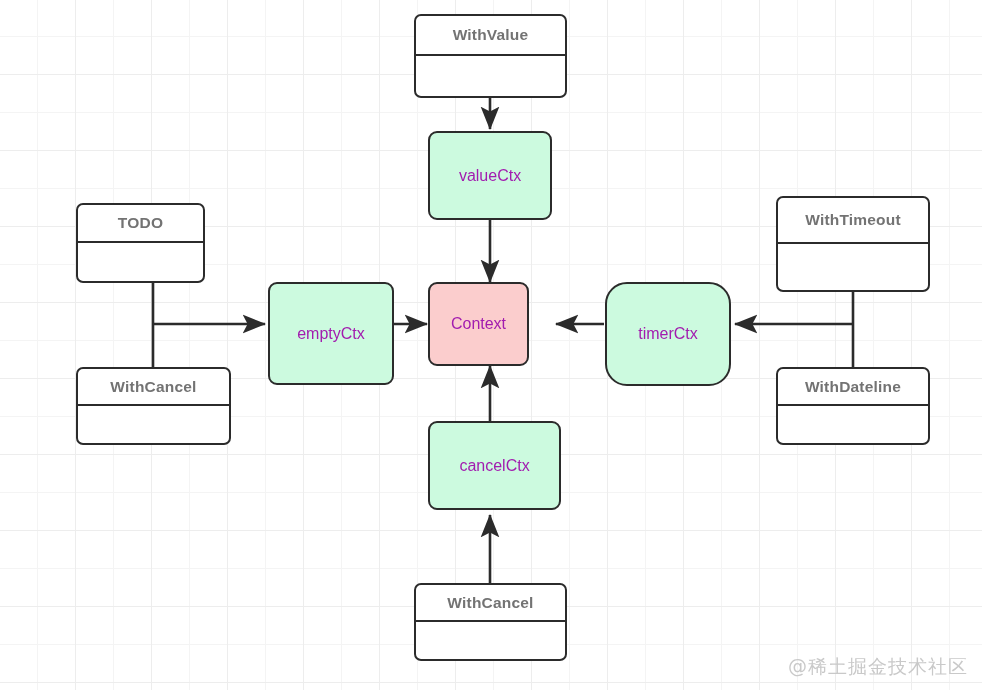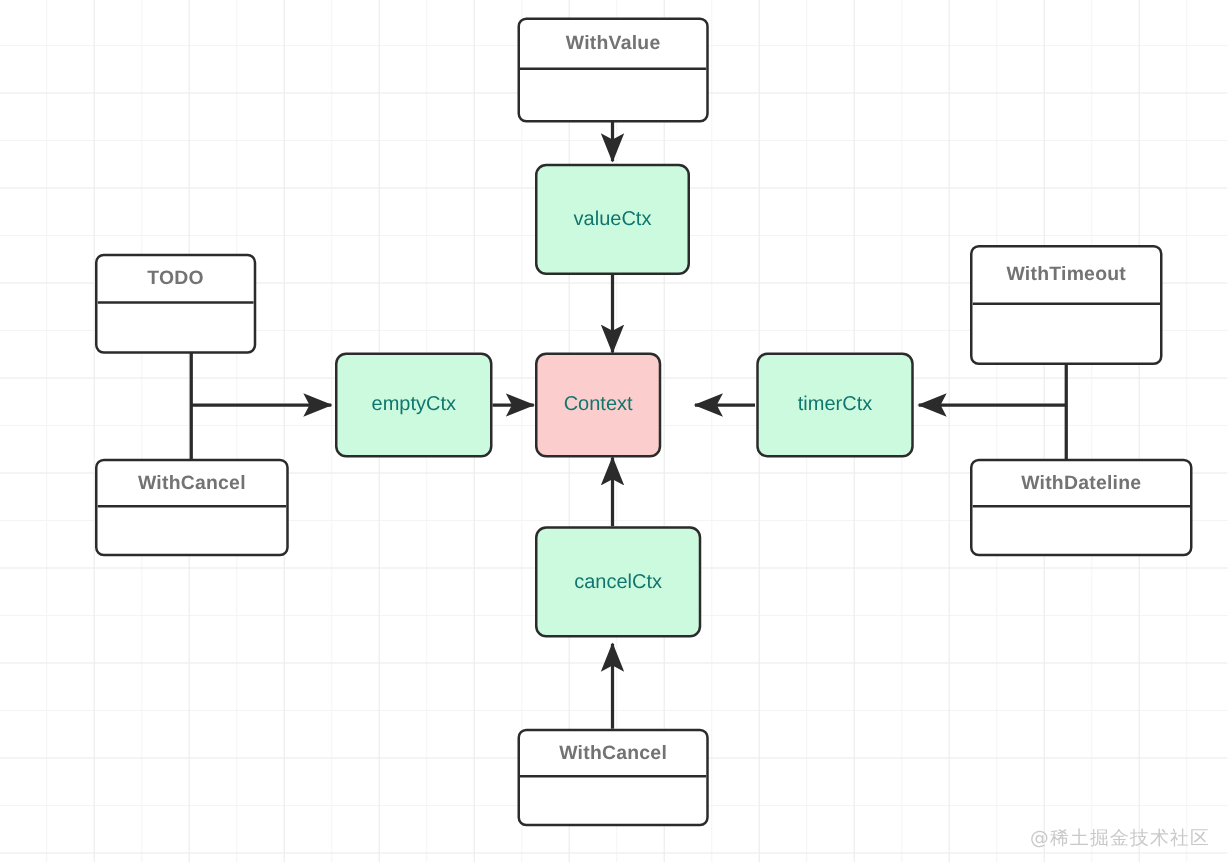--- a/index.html
+++ b/index.html
@@ -51,41 +51,41 @@
   
   .proc-box {
     position: absolute;
     box-sizing: border-box;
     border: 2.5px solid #2b2b2b;
     border-radius: 9px;
     display: flex;
     align-items: center;
     justify-content: center;
     font-size: 16px;
-    color: #0f766e;
+    color: #a21caf;
   }
   .proc-box.green { background: #ccfadf; }
   .proc-box.pink  { background: #fbcdcd; }
 
   
   #edges {
     position: absolute;
     left: 0;
     top: 0;
     width: 982px;
     height: 690px;
     pointer-events: none;
   }
 
   
   .watermark {
     position: absolute;
     right: 14px;
     bottom: 10px;
-    font-size: 15px;
+    font-size: 19px;
     color: #c9c9c9;
     letter-spacing: 1px;
     font-family: "DejaVu Sans", sans-serif;
     user-select: none;
   }
 </style>
 </head>
 <body>
 
 <div id="canvas">
@@ -129,35 +129,35 @@
   <div class="class-box" style="left:76px; top:367px; width:155px; height:78px;">
     <div class="title">WithCancel</div>
     <div class="body"></div>
   </div>
 
   <div class="class-box" style="left:776px; top:196px; width:154px; height:96px;">
     <div class="title">WithTimeout</div>
     <div class="body"></div>
   </div>
 
-  <div class="class-box" style="left:776px; top:367px; width:178px; height:78px;">
+  <div class="class-box" style="left:776px; top:367px; width:154px; height:78px;">
     <div class="title">WithDateline</div>
     <div class="body"></div>
   </div>
 
   <div class="class-box" style="left:414px; top:583px; width:153px; height:78px;">
     <div class="title">WithCancel</div>
     <div class="body"></div>
   </div>
 
   <div class="proc-box green" style="left:428px; top:131px; width:124px; height:89px;">valueCtx</div>
 
-  <div class="proc-box green" style="left:268px; top:282px; width:126px; height:84px;">emptyCtx</div>
+  <div class="proc-box green" style="left:268px; top:282px; width:126px; height:103px;">emptyCtx</div>
 
   <div class="proc-box pink" style="left:428px; top:282px; width:101px; height:84px;">Context</div>
 
-  <div class="proc-box green" style="left:605px; top:282px; width:126px; height:84px;">timerCtx</div>
+  <div class="proc-box green" style="left:605px; top:282px; width:126px; height:104px;border-radius:22px;">timerCtx</div>
 
   <div class="proc-box green" style="left:428px; top:421px; width:133px; height:89px;">cancelCtx</div>
 
   <div class="watermark">@稀土掘金技术社区</div>
 
 </div>
 
 </body></html>

